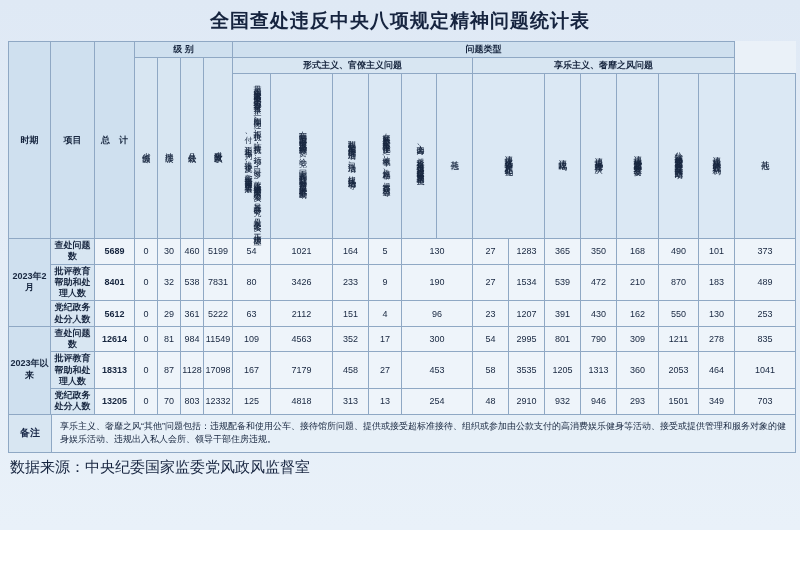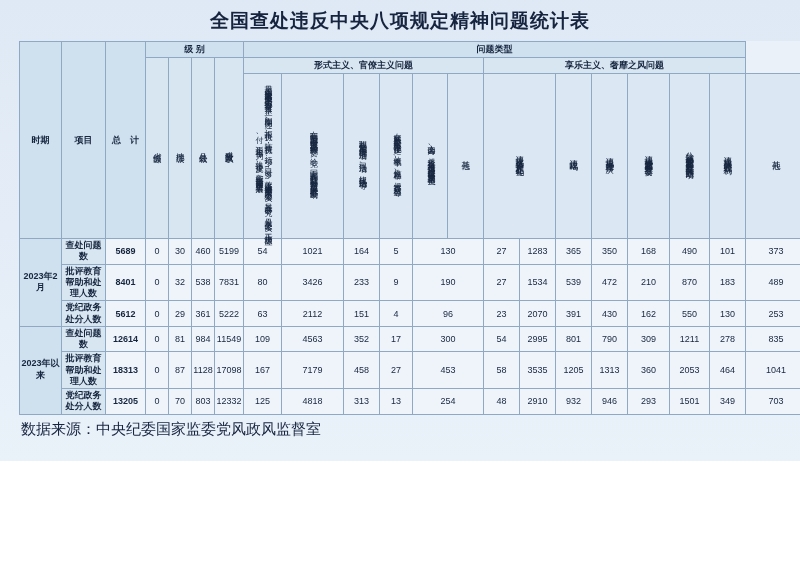--- a/index.html
+++ b/index.html
@@ -5,24 +5,24 @@
   html,body{margin:0;padding:0;}
   body{
     width:800px;height:565px;
     background:#ffffff;
     font-family:"Liberation Sans","DejaVu Sans",sans-serif;
     color:#1a2a4a;
     overflow:hidden;
   }
   .page{
     position:relative;
-    width:800px;height:461px;
+    width:800px;height:530px;
     background:linear-gradient(#dfe9f5,#e9f1f9);
     box-sizing:border-box;
-    padding:0 19px;
+    padding:0 8px;
   }
   .title{
     text-align:center;
     font-size:19px;
     font-weight:bold;
     letter-spacing:1px;
     color:#16243f;
     padding:8px 0 7px 0;
   }
   table.main{
@@ -237,21 +237,21 @@
       <td class="num">0</td>
       <td class="num">29</td>
       <td class="num">361</td>
       <td class="num">5222</td>
       <td class="num">63</td>
       <td class="num">2112</td>
       <td class="num">151</td>
       <td class="num">4</td>
       <td class="num" colspan="2">96</td>
       <td class="num">23</td>
-      <td class="num">2070</td>
+      <td class="num">1207</td>
       <td class="num">391</td>
       <td class="num">430</td>
       <td class="num">162</td>
       <td class="num">550</td>
       <td class="num">130</td>
       <td class="num">253</td>
     </tr>
 
     <tr>
       <td class="period" rowspan="3">2023年以来</td>
@@ -315,18 +315,22 @@
       <td class="num">932</td>
       <td class="num">946</td>
       <td class="num">293</td>
       <td class="num">1501</td>
       <td class="num">349</td>
       <td class="num">703</td>
     </tr>
   </tbody>
     </table>
 
+  <div class="noteblock">
+    <div class="notelabel">备注</div>
+    <div class="notetext">享乐主义、奢靡之风“其他”问题包括：违规配备和使用公车、接待馆所问题、提供或接受超标准接待、组织或参加由公款支付的高消费娱乐健身等活动、接受或提供管理和服务对象的健身娱乐活动、违规出入私人会所、领导干部住房违规。</div>
+  </div>
 
   <div class="footer">
     <div class="left">数据来源：中央纪委国家监委党风政风监督室</div>
   </div>
 
 </div>
 
 </body></html>

